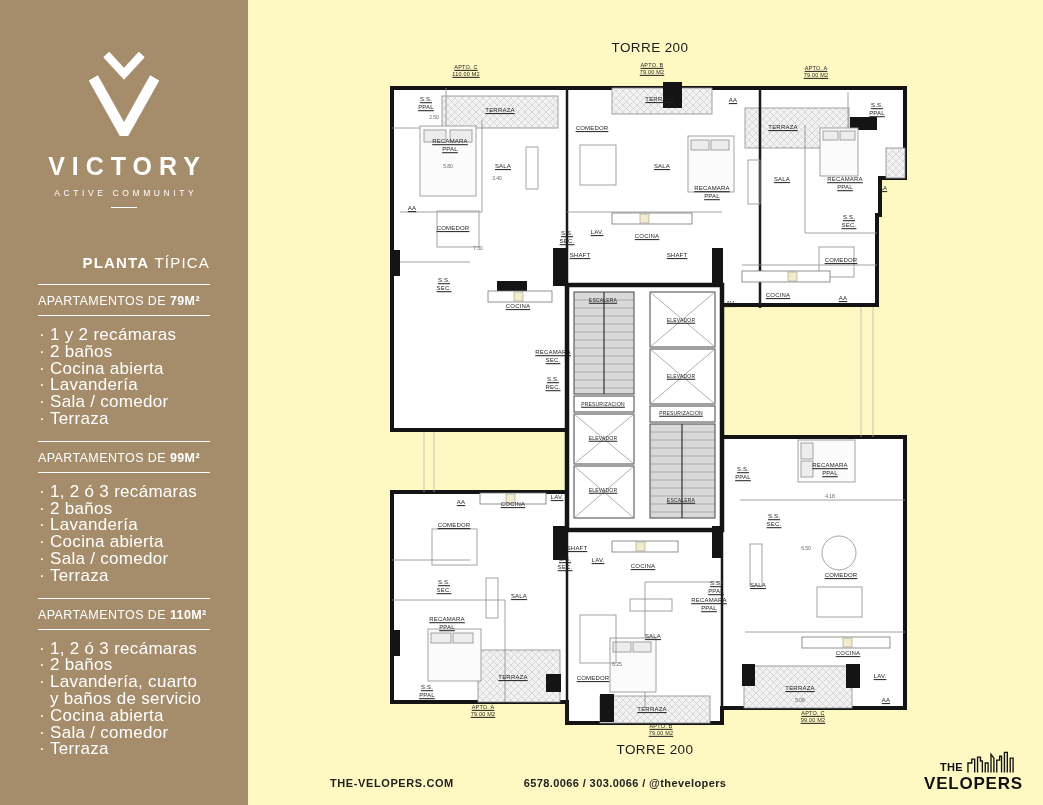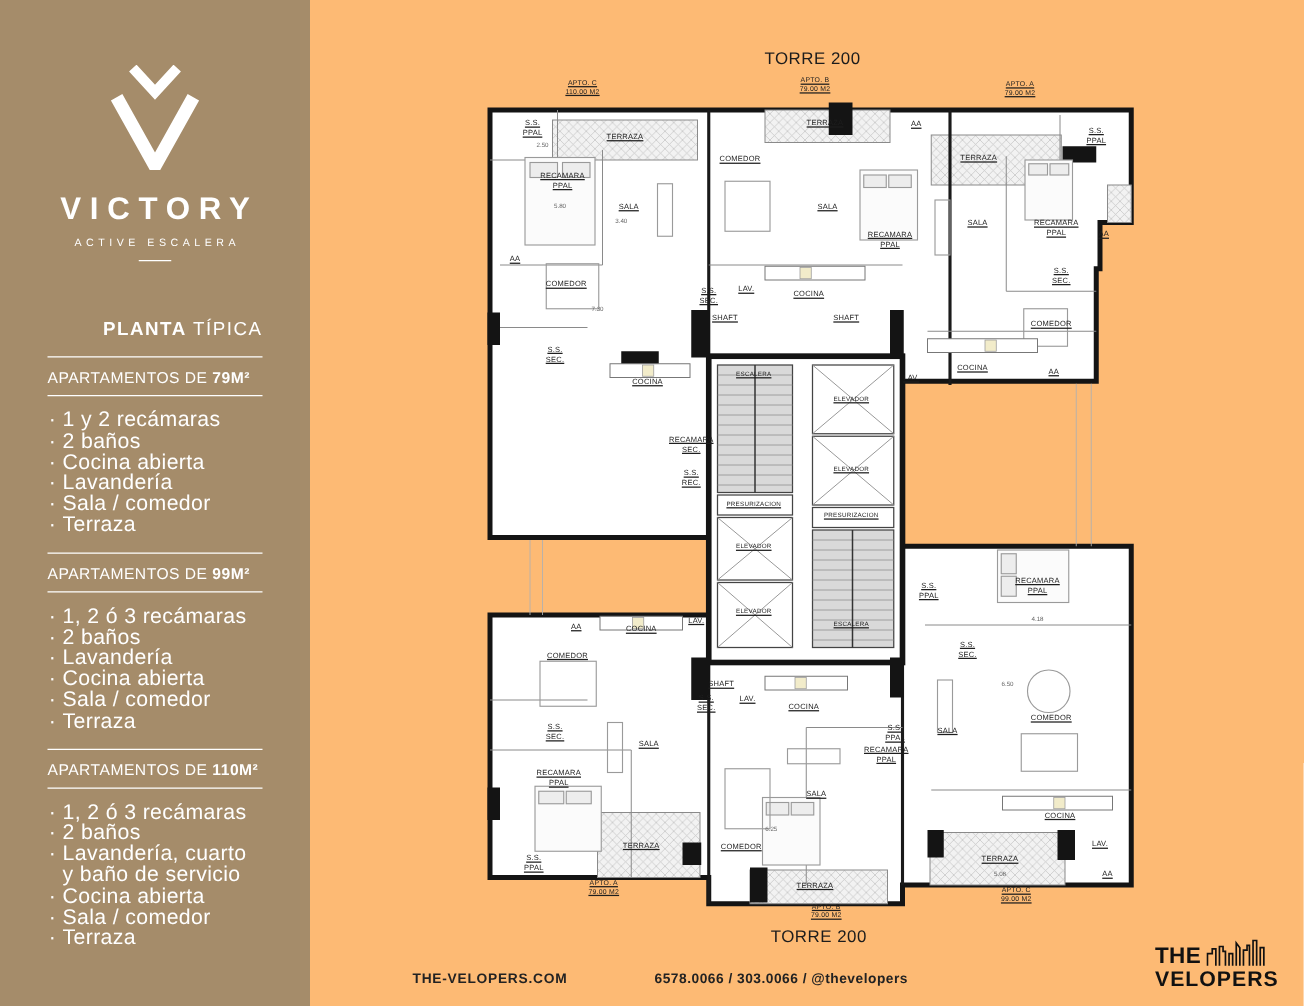--- a/index.html
+++ b/index.html
@@ -23,57 +23,57 @@
   .sb-section { margin-top:13px; }
   .sb-line { border-top:1.3px solid #fff; margin:0 38px; }
   .sb-h { margin:9px 38px 7px; font-size:12.5px; letter-spacing:0.4px; }
   .sb-h b { font-weight:700; }
   .sb-list { list-style:none; margin:11px 38px 13px; }
   .sb-list li { font-size:17px; line-height:16.8px; position:relative;
                 padding-left:12px; letter-spacing:0.3px; }
   .sb-list li::before { content:"·"; position:absolute; left:1px; }
 
   
-  .plan-area { position:absolute; left:248px; top:0; right:0; bottom:0; background:#fdba74;text-decoration:underline; }
+  .plan-area { position:absolute; left:248px; top:0; right:0; bottom:0; background:#fef9c3;text-decoration:underline; }
   .plan-svg { position:absolute; left:-248px; top:0; width:1043px; height:805px; }
   .tower-label { position:absolute; transform:translate(-50%,-50%);
                  font-size:13.5px; color:#1c1c1c; letter-spacing:0.4px; white-space:nowrap; }
   .labels-layer { position:absolute; left:-248px; top:0; width:1043px; height:805px; pointer-events:none; }
   .plabel { position:absolute; transform:translate(-50%,-50%); text-align:center;
             white-space:pre-line; color:#1e1e1e; line-height:1.3;
             text-decoration:underline; text-underline-offset:1px; }
   .room-label { font-size:6px; letter-spacing:0.2px; }
   .core-label { font-size:5px; letter-spacing:0.2px; }
   .apt-label  { font-size:5.5px; letter-spacing:0.2px; }
   .dim-label  { font-size:5px; color:#666; text-decoration:none; }
 
   
   .site-text { position:absolute; left:82px; top:777px; font-size:11px;
                font-weight:700; color:#222; letter-spacing:0.6px;text-align:right; }
   .contact-text { position:absolute; left:377px; top:777px; transform:translateX(-50%);
                   font-size:11px; font-weight:700; color:#222; letter-spacing:0.4px; white-space:nowrap; }
   .velopers { position:absolute; left:676px; top:751px; color:#111; }
   .vl-top { display:flex; align-items:flex-end; gap:4px; }
-  .vl-top span { font-size:18px; font-weight:800; line-height:1; letter-spacing:0.3px; }
+  .vl-top span { font-size:11px; font-weight:800; line-height:1; letter-spacing:0.3px;margin-left:16px; }
   .vl-bottom { font-size:17px; font-weight:800; line-height:1; letter-spacing:0.8px; margin-top:2px; }
 </style>
 </head>
 <body>
 
 <div class="page">
 
   <aside class="sidebar">
     <div class="logo">
       <svg width="82" height="84" viewBox="0 0 100 104">
         <path d="M28,3 L50,27 L72,3" fill="none" stroke="#ffffff" stroke-width="10"></path>
         <path d="M12,32 L50,100 L88,32" fill="none" stroke="#ffffff" stroke-width="13"></path>
       </svg>
     </div>
     <h1 class="brand-name">VICTORY</h1>
-    <div class="brand-tagline">ACTIVE ESCALERA</div>
+    <div class="brand-tagline">ACTIVE COMMUNITY</div>
     <div class="brand-divider"></div>
     <div class="plan-title">
       <b>PLANTA</b>
       <span>TÍPICA</span>
     </div>
     <div>
         <section class="sb-section">
           <div class="sb-line"></div>
           <div class="sb-h"><span>APARTAMENTOS DE </span><b>79M²</b></div>
           <div class="sb-line"></div>
@@ -99,21 +99,21 @@
             <li>Terraza</li>
           </ul>
         </section>
         <section class="sb-section">
           <div class="sb-line"></div>
           <div class="sb-h"><span>APARTAMENTOS DE </span><b>110M²</b></div>
           <div class="sb-line"></div>
           <ul class="sb-list">
             <li>1, 2 ó 3 recámaras</li>
             <li>2 baños</li>
-            <li>Lavandería, cuarto y baño de servicio</li>
+            <li>Lavandería, cuarto y baños de servicio</li>
             <li>Cocina abierta</li>
             <li>Sala / comedor</li>
             <li>Terraza</li>
           </ul>
         </section>
       </div>
   </aside>
 
   <main class="plan-area">
     <svg class="plan-svg" viewBox="0 0 1043 805">

